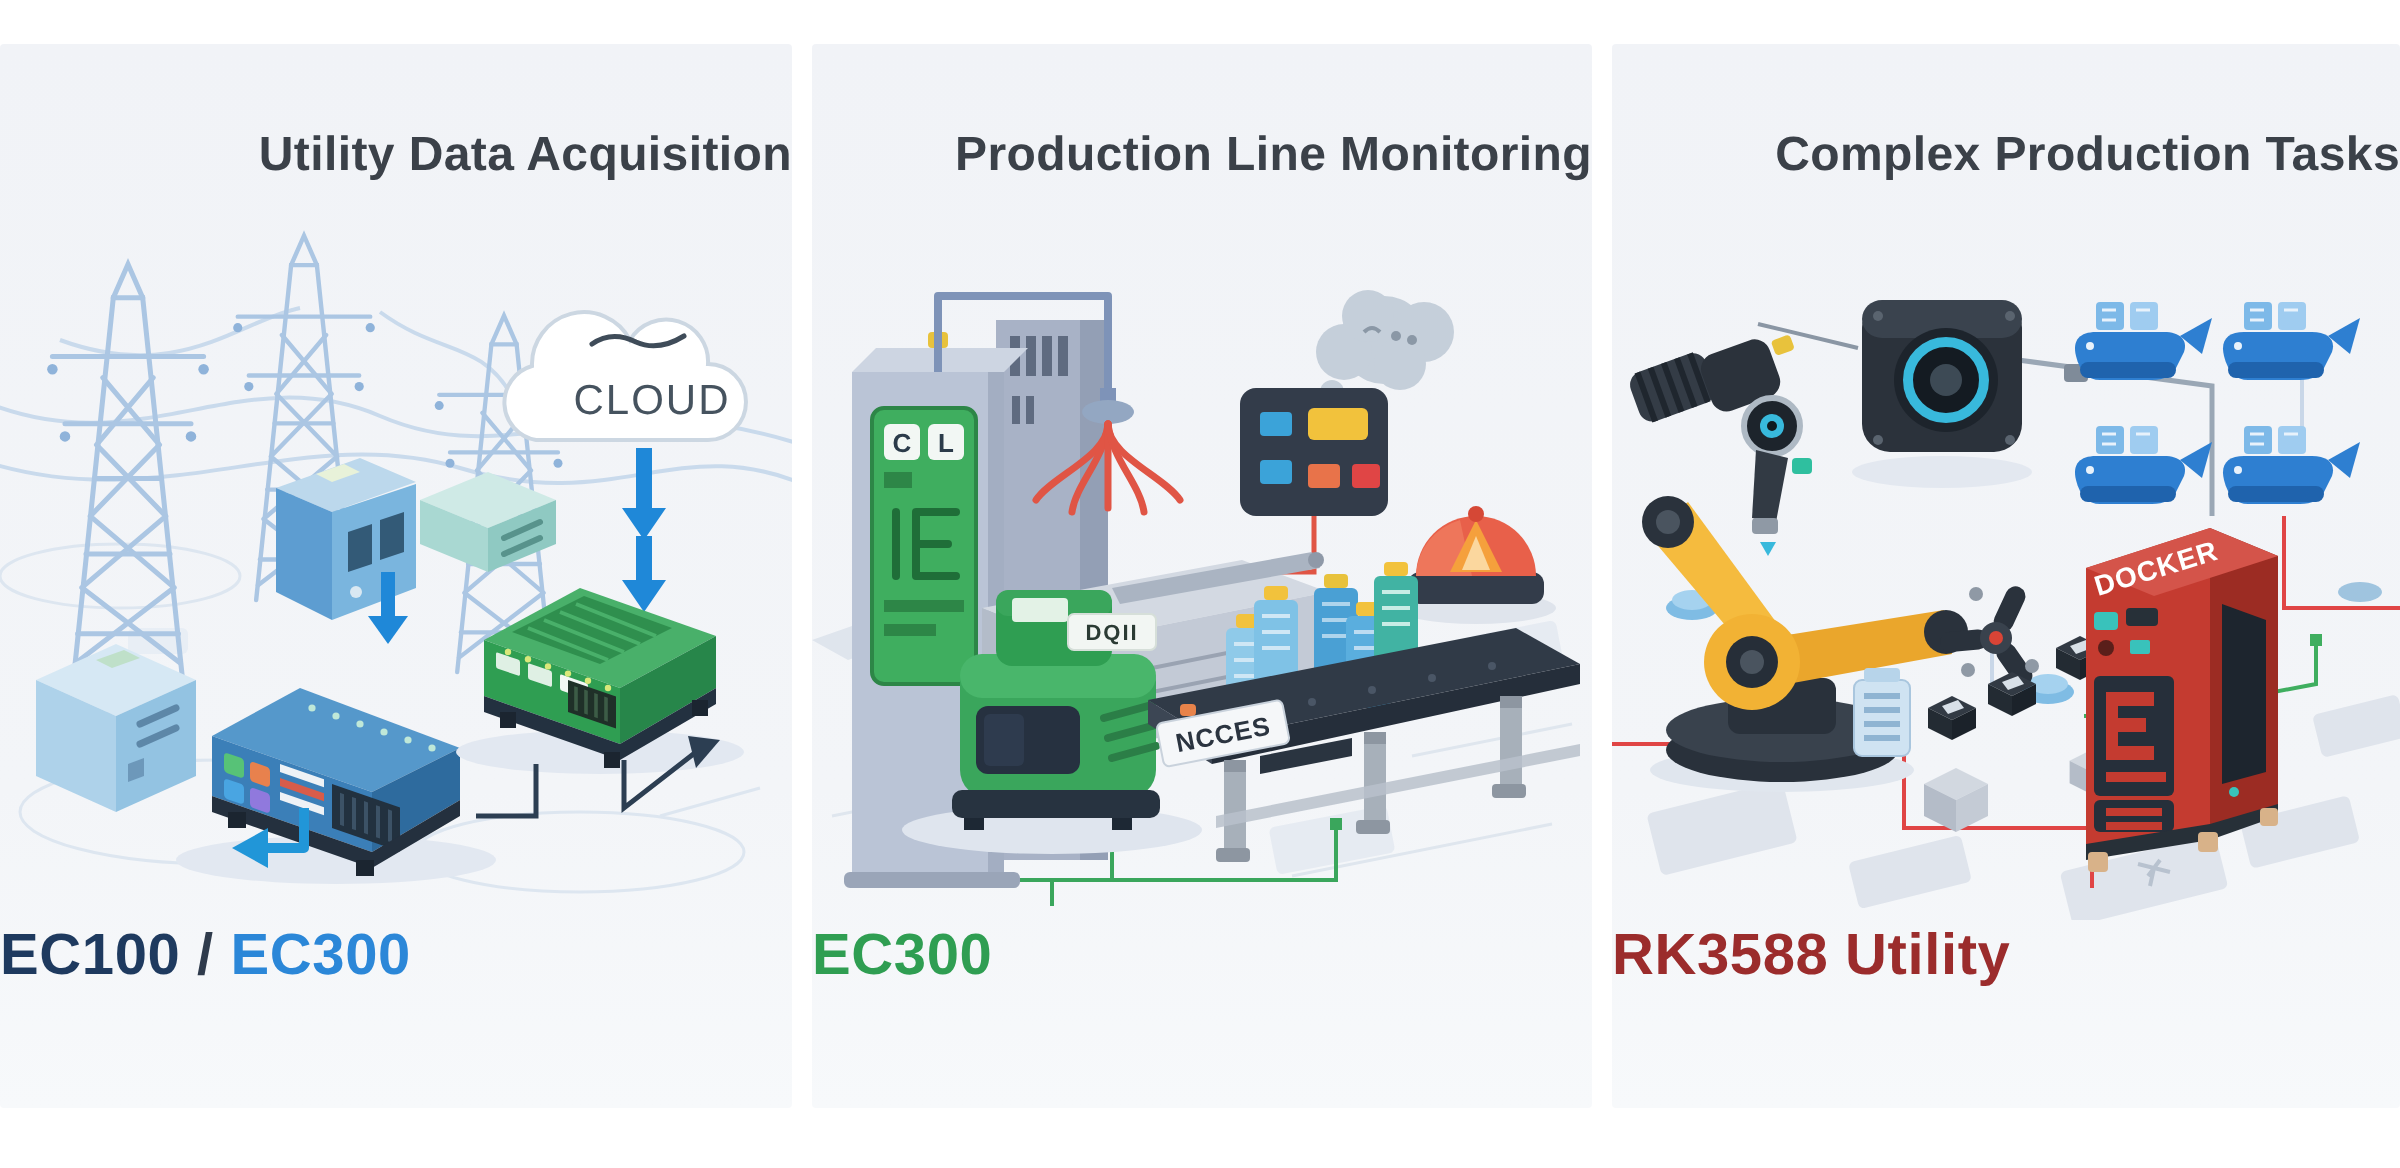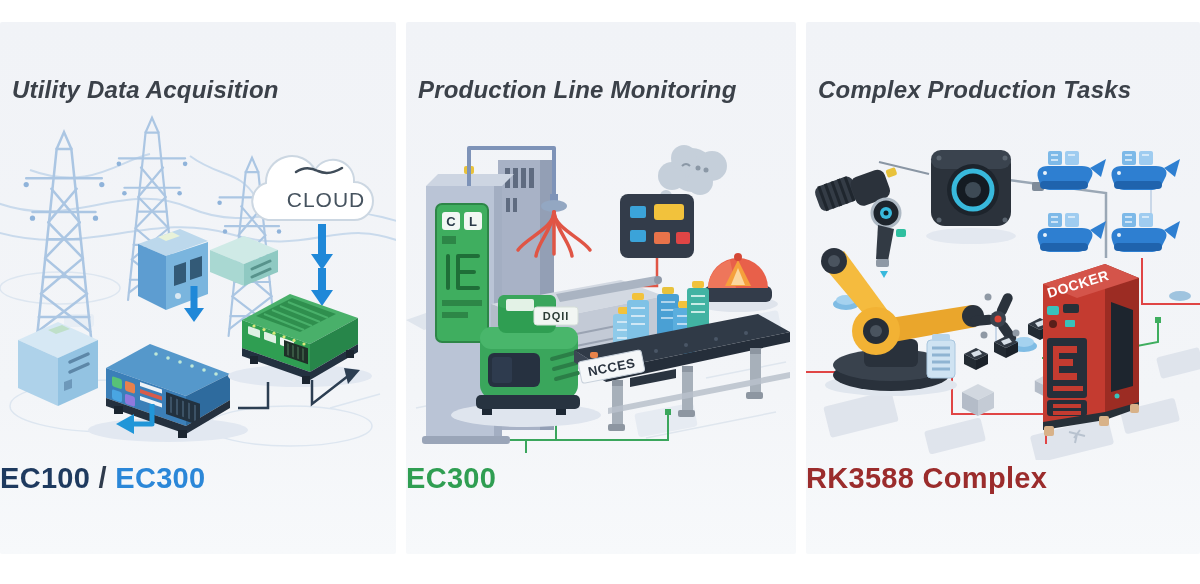--- a/index.html
+++ b/index.html
@@ -10,22 +10,22 @@
   }
   .card{
     position:absolute;top:22px;height:532px;
     background:linear-gradient(180deg,#f1f3f7 0%,#f3f5f8 70%,#f7f9fb 100%);
     border-radius:2px;
   }
   #card-1{left:0;width:396px;}
   #card-2{left:406px;width:390px;}
   #card-3{left:806px;width:394px;}
   .card h2{
-    position:absolute;top:42px;left:0;width:100%;margin:12px;
-    text-align:left;font-size:24px;color:#3b4149;letter-spacing:.2px;font-style:italic;
+    position:absolute;top:42px;left:0;width:100%;margin:0;
+    text-align:right;font-size:24px;color:#3b4149;letter-spacing:.2px;
   }
   #card-1 h2{font-weight:600;}
   #card-2 h2,#card-3 h2{font-weight:700;}
   .illus{position:absolute;top:86px;left:0;width:100%;height:352px;display:block;}
   .plabel{
     position:absolute;top:440px;left:0;width:100%;
     text-align:left;font-size:29px;font-weight:700;letter-spacing:.3px;
   }
   .c-navy{color:#1e3a5f;}
   .c-sep{color:#2f3b4c;}
@@ -586,15 +586,15 @@
       <polygon points="20,-44 42,-36 42,40 20,46" fill="#1d252e"></polygon>
       <circle cx="26" cy="50" r="2.5" fill="#39c2bb"></circle>
       <polygon points="-48,76 14,66 48,56 48,62 14,74 -48,84" fill="#273038"></polygon>
       <rect x="-47" y="80" width="10" height="10" rx="2" fill="#d8b289"></rect>
       <rect x="8" y="70" width="10" height="10" rx="2" fill="#d8b289"></rect>
       <rect x="39" y="58" width="9" height="9" rx="2" fill="#d8b289"></rect>
     </g>
   </svg>
 
   <div class="plabel">
-    <span class="c-red">RK3588 Complex</span>
+    <span class="c-red">RK3588 Utility</span>
   </div>
 </section>
 
 </body></html>

